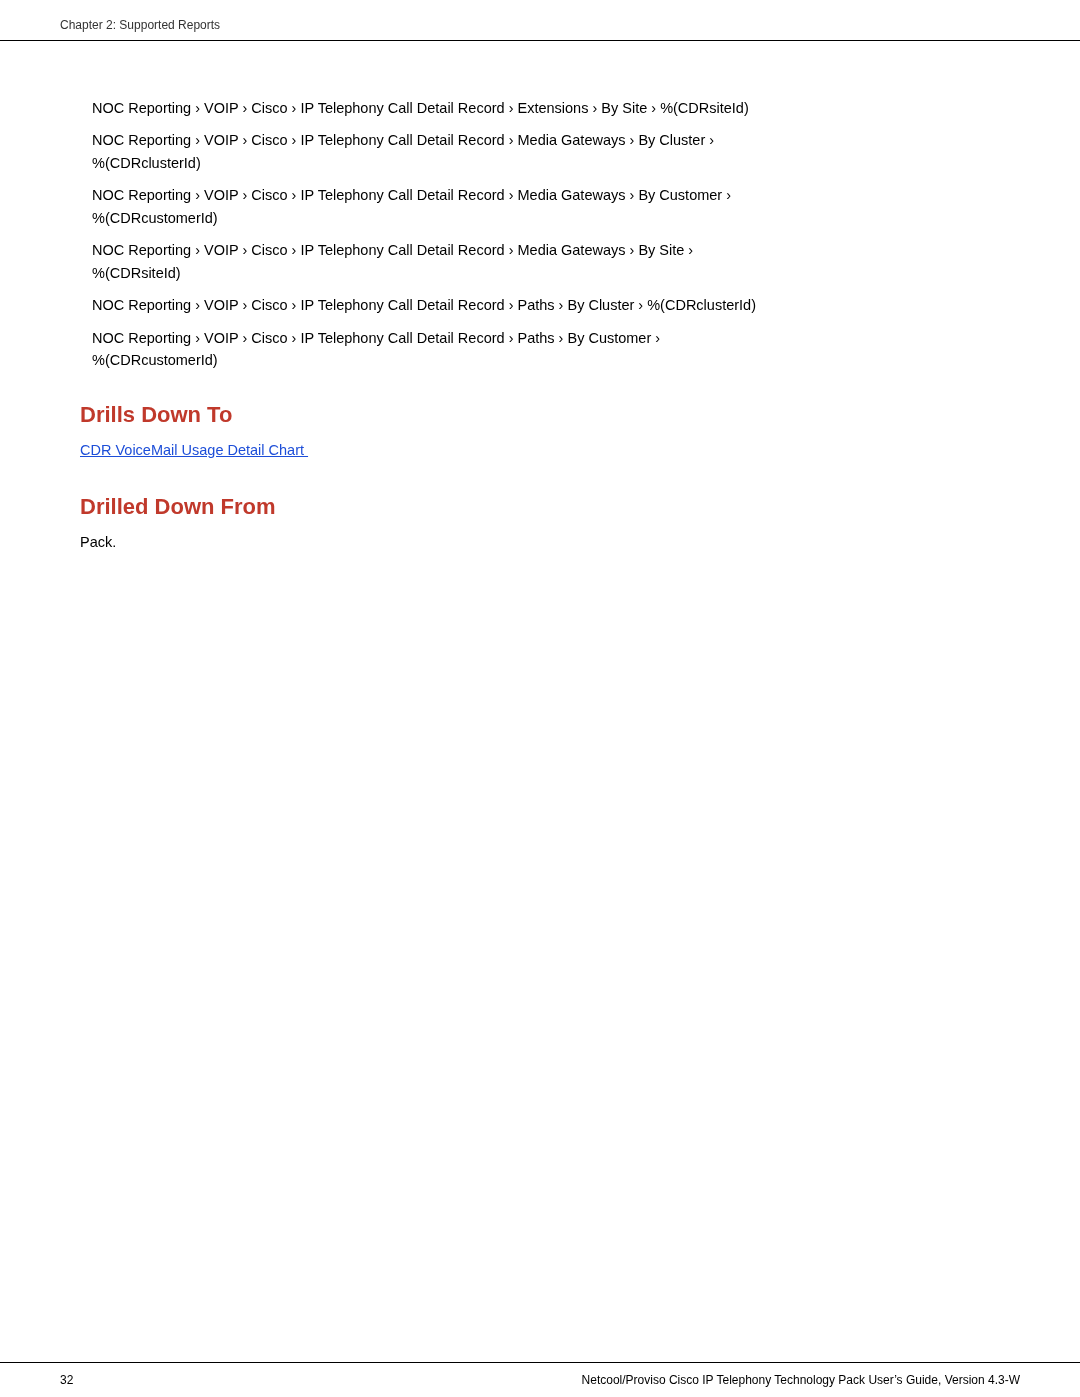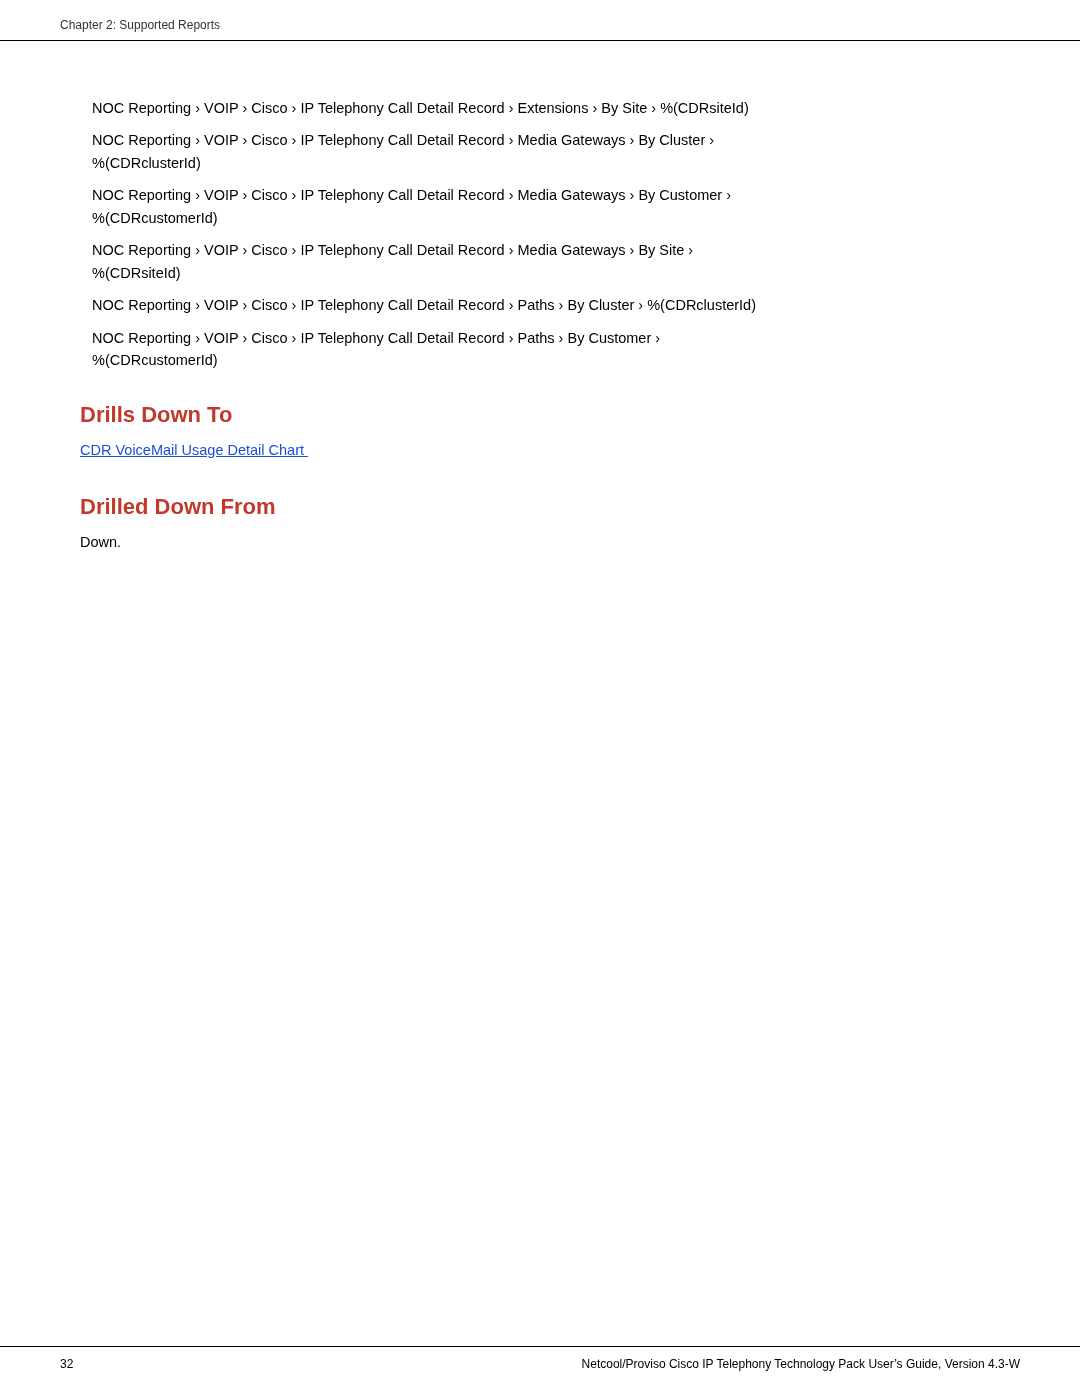--- a/index.html
+++ b/index.html
@@ -84,21 +84,21 @@
     }
 
     .drilled-down-content {
       font-size: 14.5px;
       font-family: Arial, sans-serif;
       margin-top: 4px;
     }
 
     .footer-bar {
       position: absolute;
-      bottom: 16px;
+      bottom: 0;
       left: 0;
       right: 0;
       border-top: 1px solid #000000;
       display: flex;
       justify-content: space-between;
       align-items: center;
       padding: 10px 60px;
     }
 
     .footer-page-num {
@@ -158,21 +158,21 @@
 
     </ul>
 
     <div>
       <h2 class="section-heading">Drills Down To</h2>
       <a class="drills-down-link" href="#">CDR VoiceMail Usage Detail Chart&nbsp;</a>
     </div>
 
     <div>
       <h2 class="section-heading">Drilled Down From</h2>
-      <p class="drilled-down-content">Down.</p>
+      <p class="drilled-down-content">Pack.</p>
     </div>
 
   </div>
 
   <div class="footer-bar">
     <span class="footer-page-num">32</span>
     <span class="footer-title">Netcool/Proviso Cisco IP Telephony Technology Pack User’s Guide, Version 4.3-W</span>
   </div>
 
 </div>

